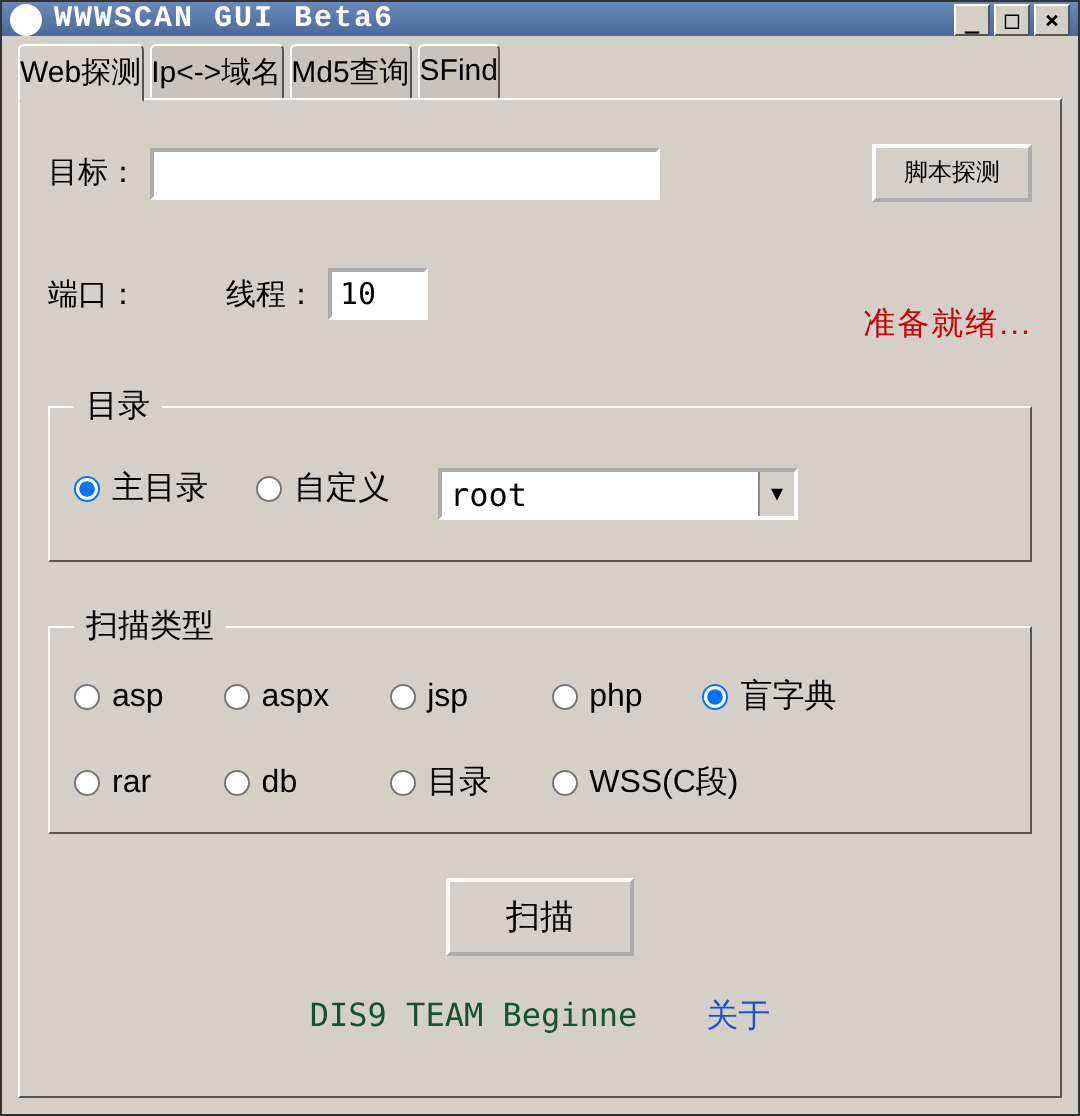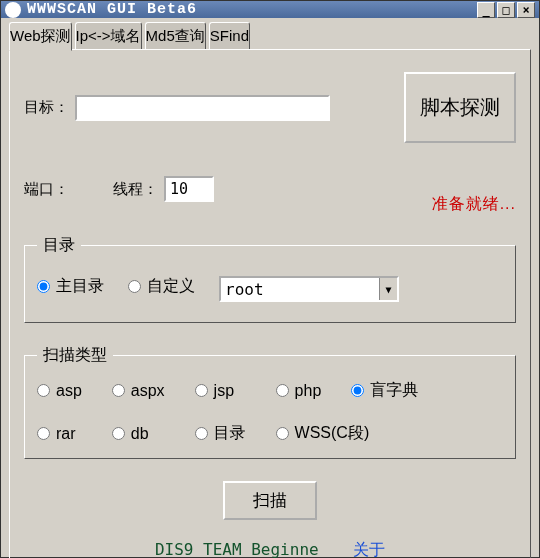--- a/index.html
+++ b/index.html
@@ -96,23 +96,23 @@
     border: 2px inset #fff;
     background: #fff;
     height: 26px;
     padding: 2px 4px;
     font-family: monospace;
     font-size: 15px;
   }
   .btn {
     border: 2px outset #fff;
     background: #d4d0c8;
-    padding: 20px 14px;
-    cursor: pointer;
-    font-size: 20px;
+    padding: 4px 14px;
+    cursor: pointer;
+    font-size: 12px;
     font-family: inherit;
   }
   .status { color: #c00; font-size: 16px; letter-spacing: 1px; margin-top: 31px; }
   fieldset.group {
     border: 1px solid #888;
     border-top-color:#fff; border-left-color:#fff; border-right-color:#555; border-bottom-color:#555;
     margin: 0 0 22px 0;
     padding: 14px 12px 14px 12px;
     position: relative;
   }

